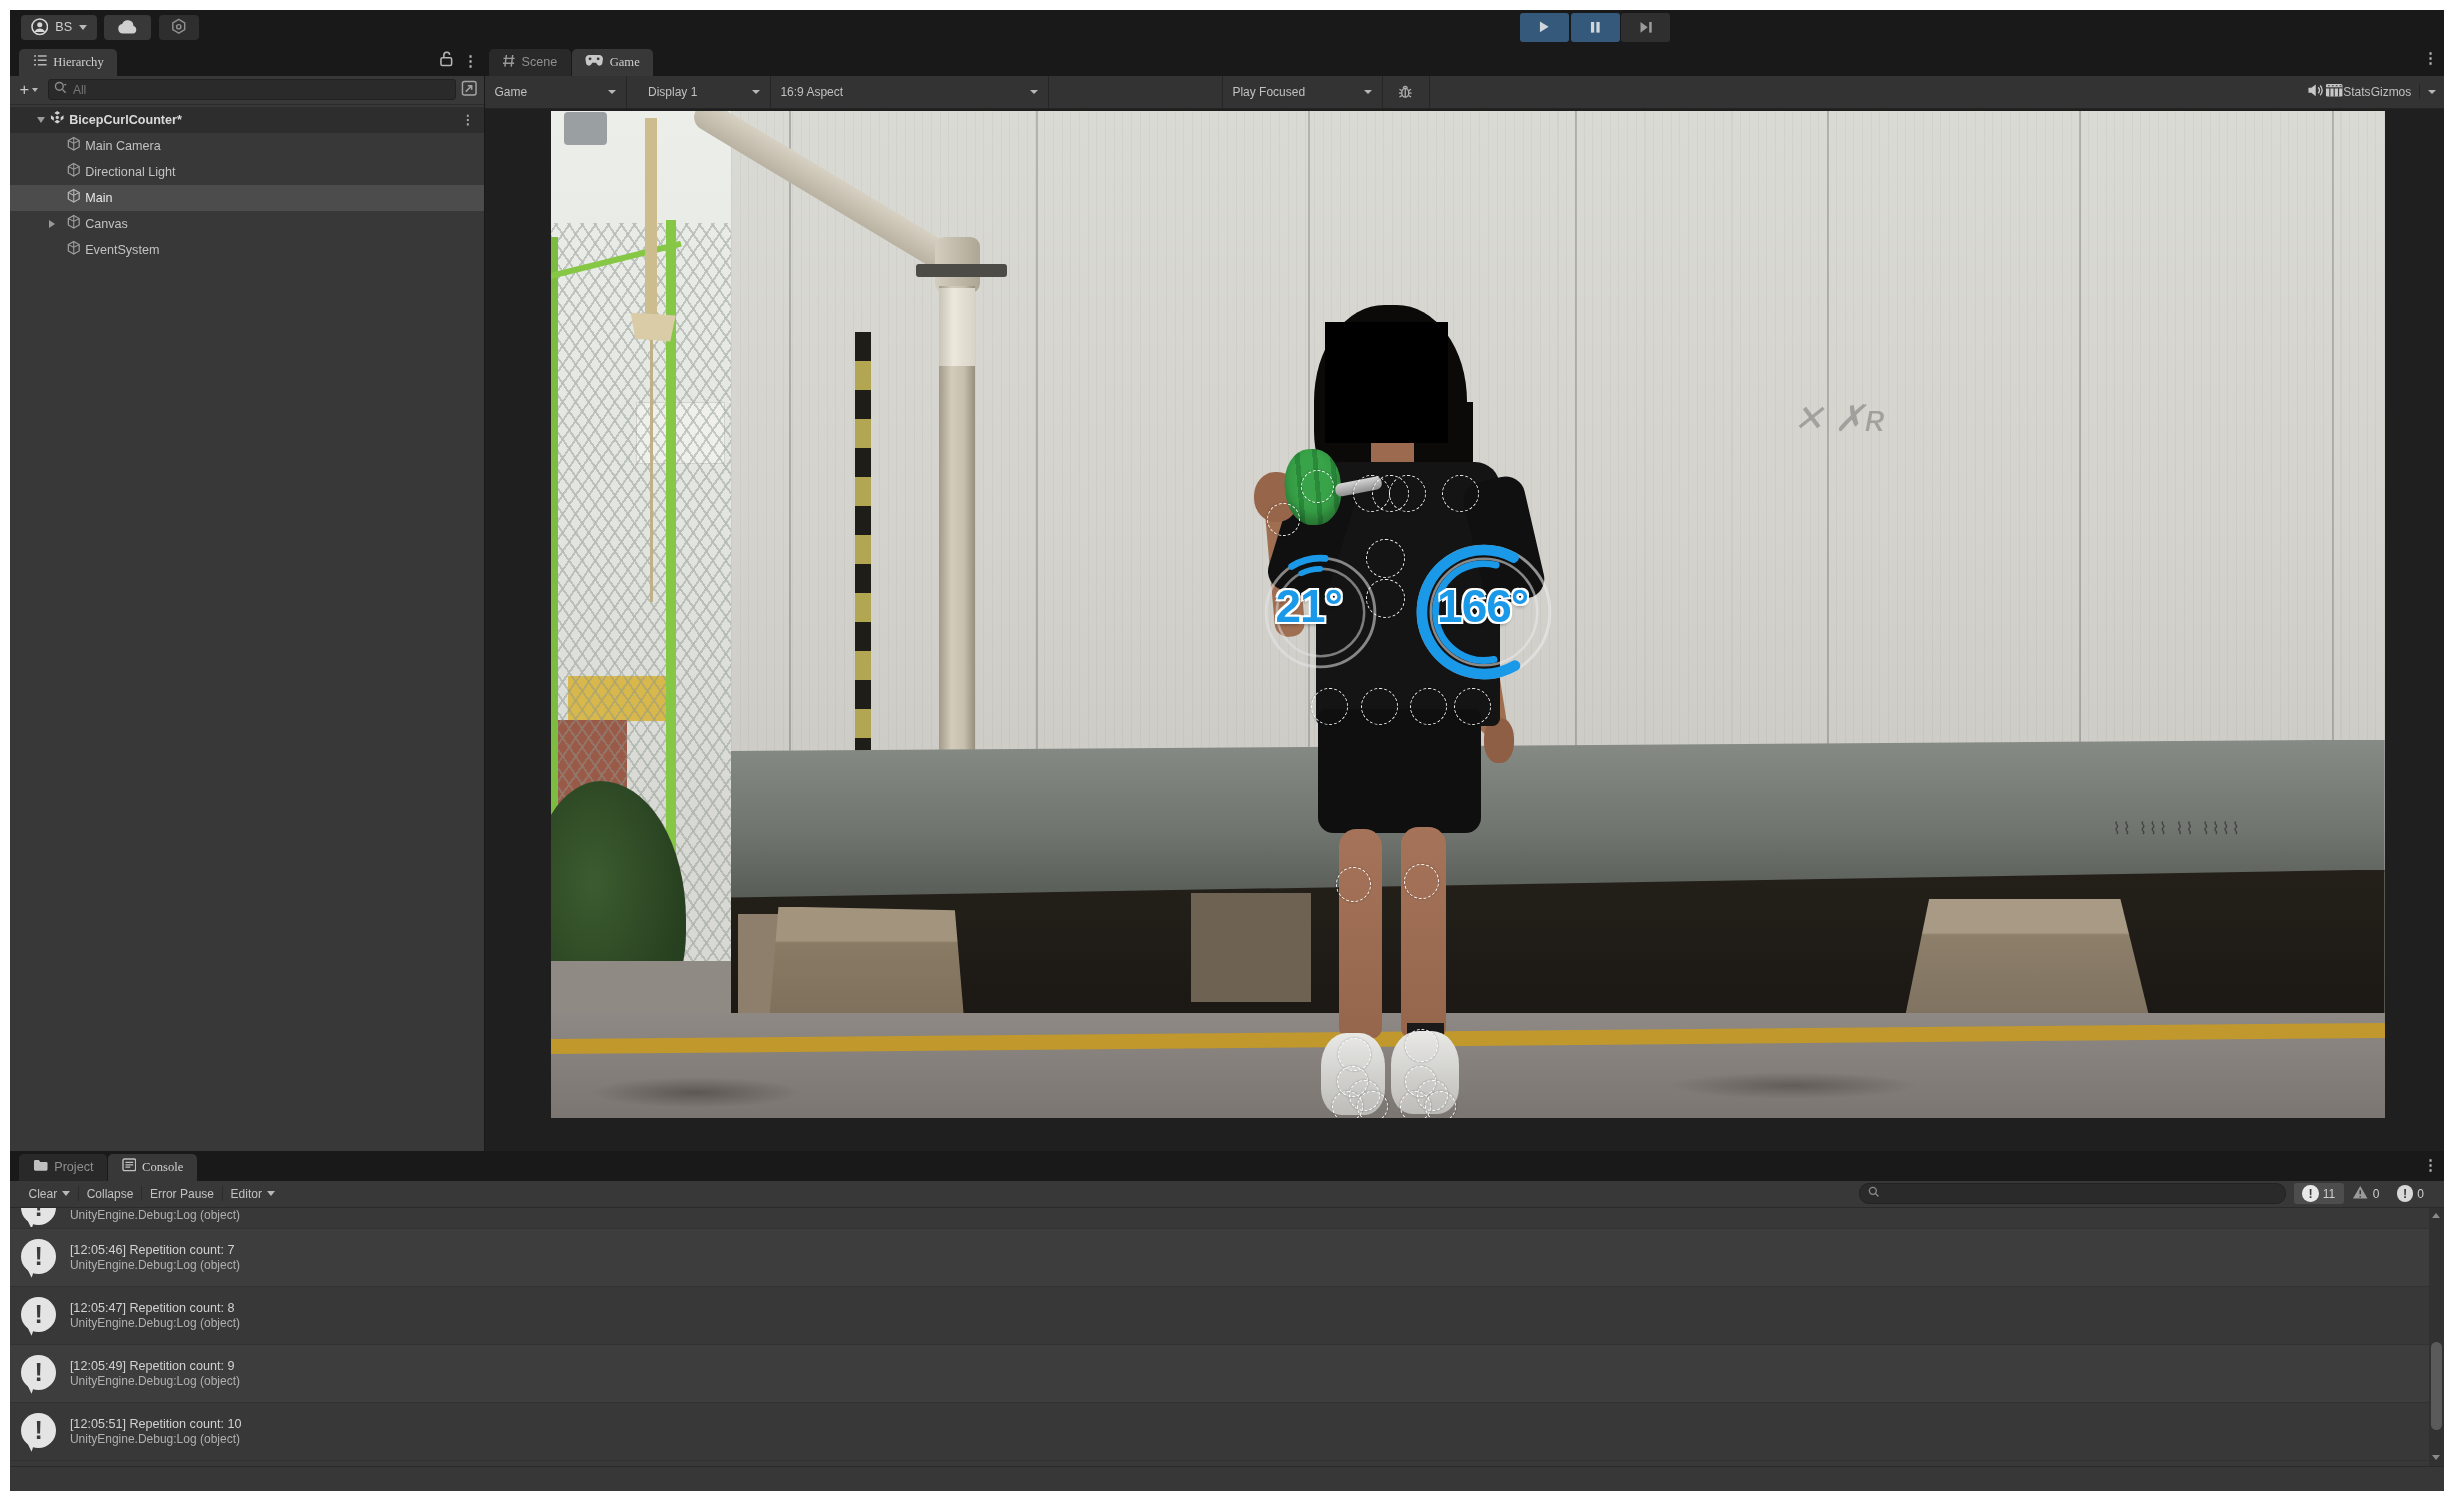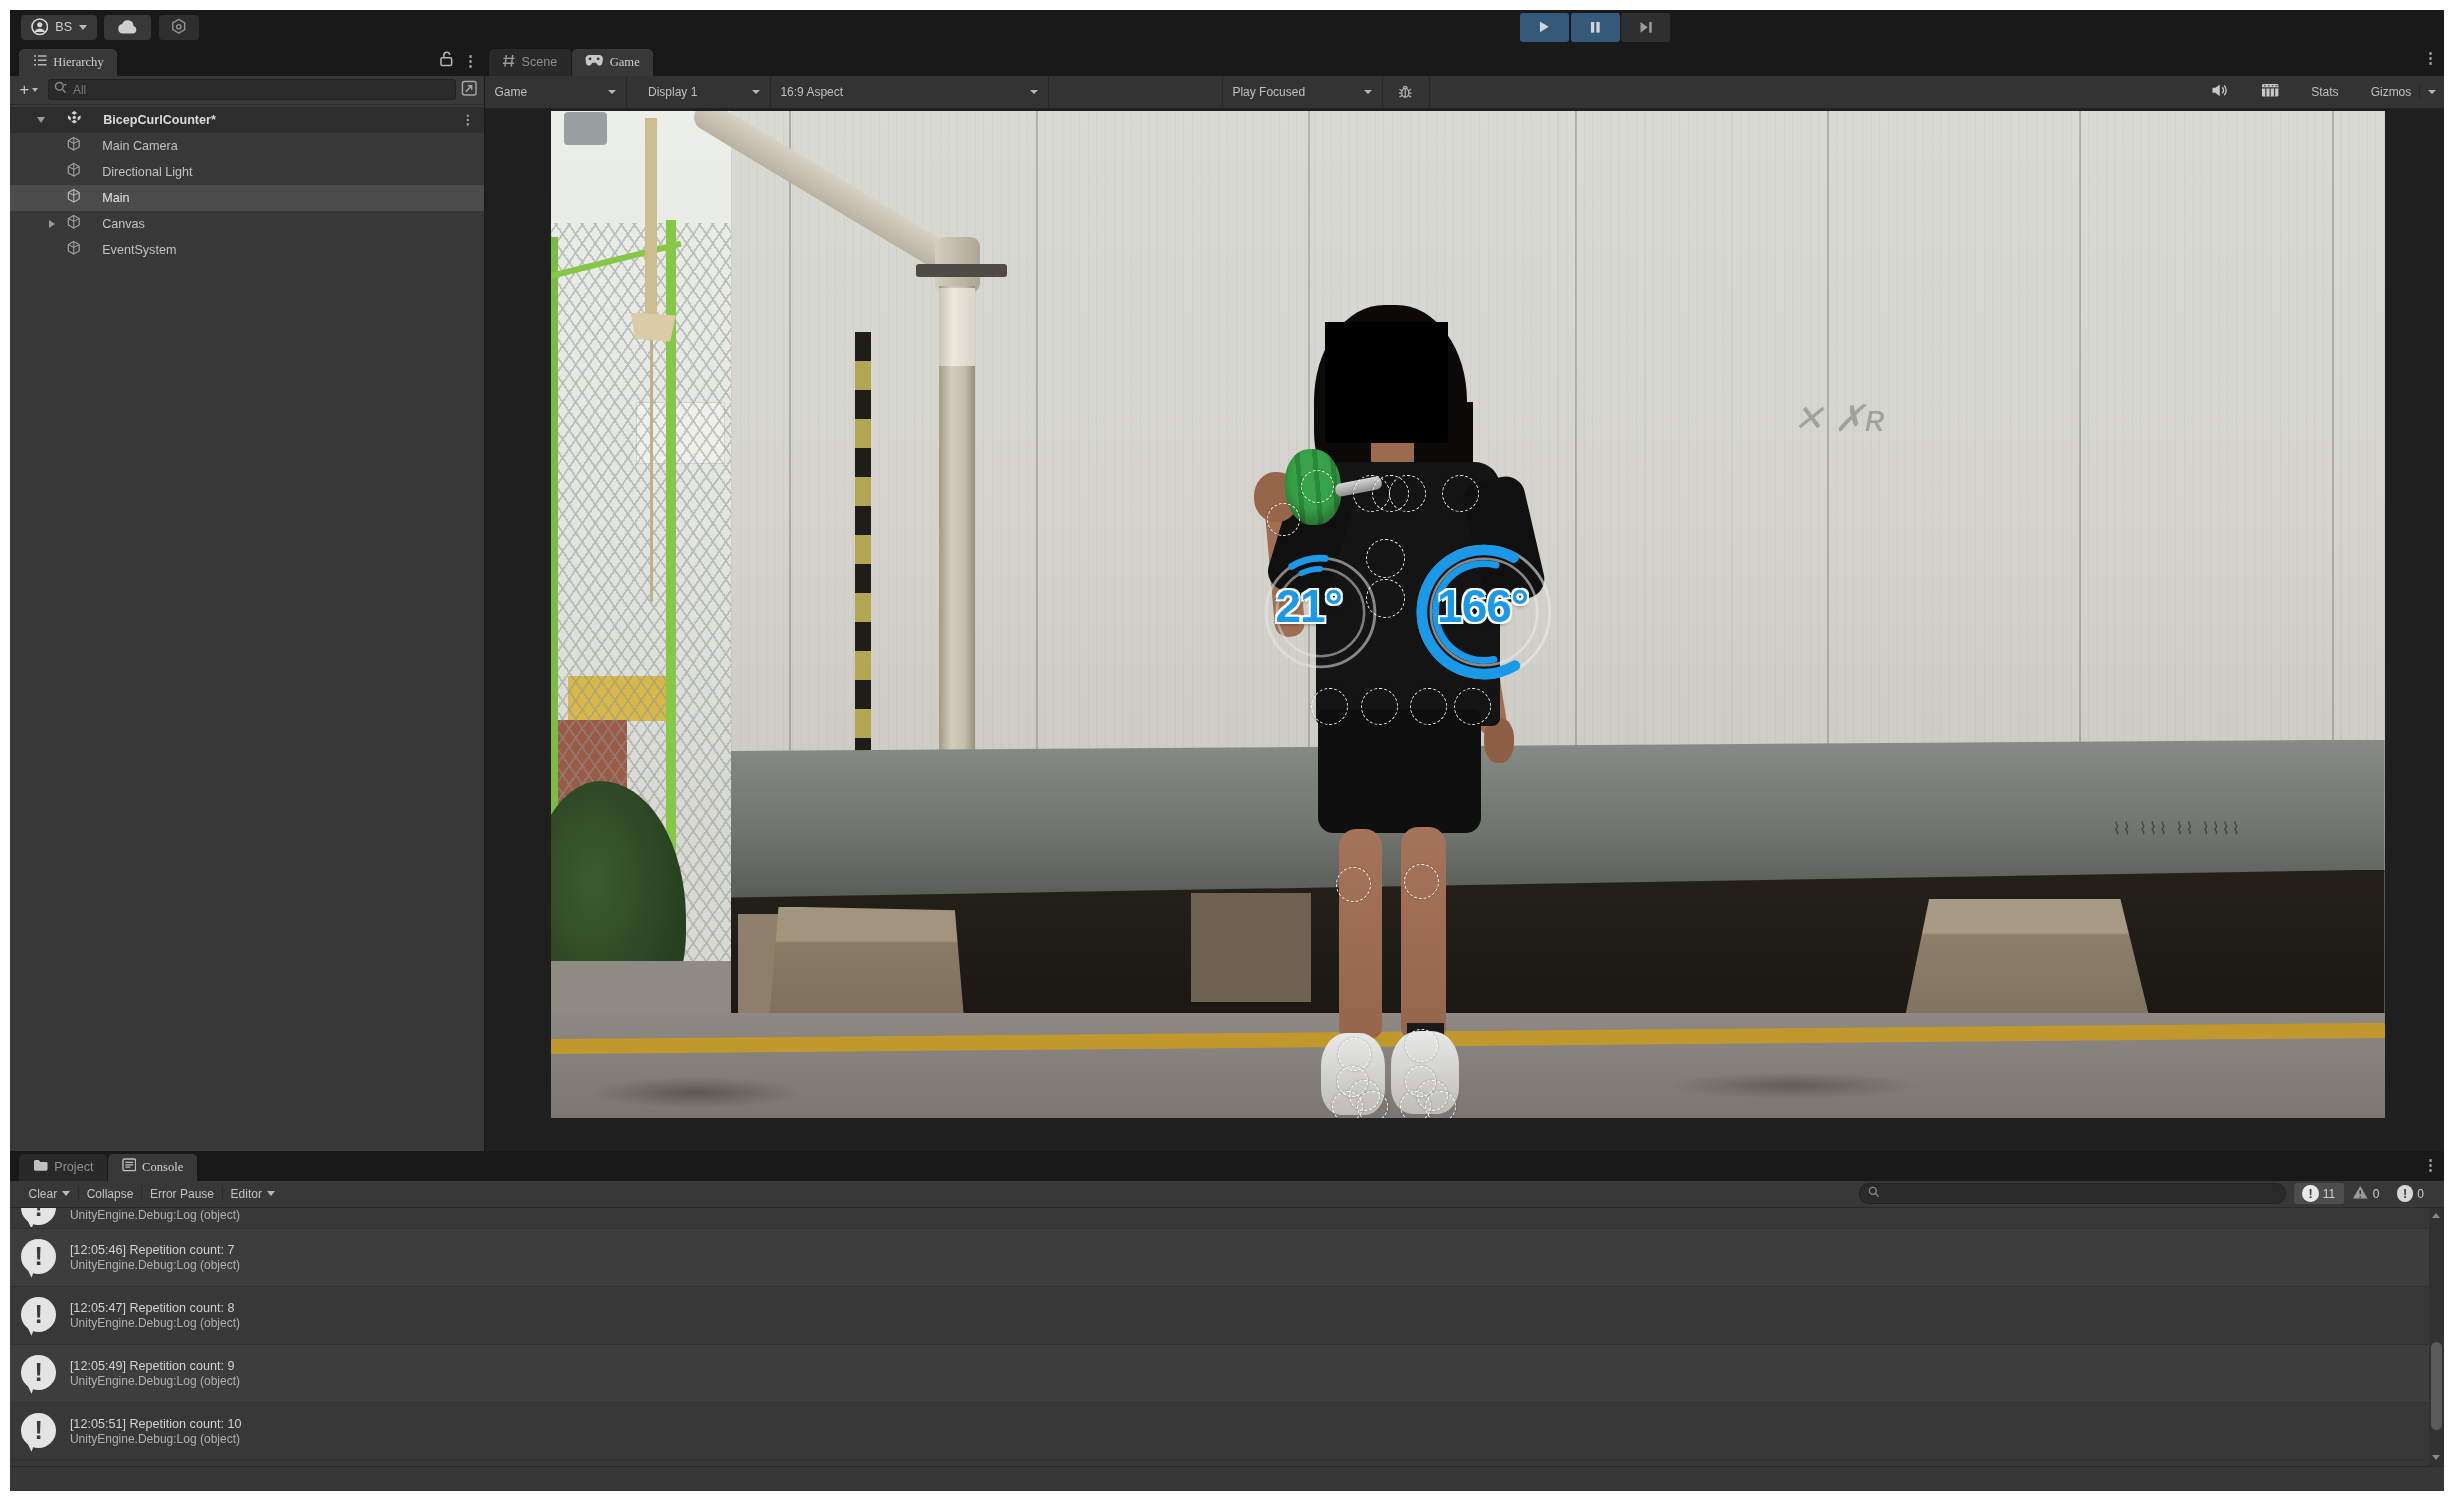--- a/index.html
+++ b/index.html
@@ -28,21 +28,21 @@
   .kebab { color:#b5b5b5; font-size:14.6px; letter-spacing:0; line-height:1; font-weight:bold; }
   
   .hier { width:475px; flex:0 0 475px; border-right:1.9px solid #191919; }
   .hier-toolbar { height:29px; flex:0 0 29px; background:#383838; border-bottom:1px solid #2b2b2b; display:flex; align-items:center; padding:0 5.8px; gap:5.8px; }
   .plus-btn { display:flex; align-items:center; gap:2.9px; color:#c8c8c8; font-size:16.5px; padding:0 3.9px; }
   .plus-btn .caret { border-top-width:4.9px; border-left-width:3.9px; border-right-width:3.9px; }
   .search-field { flex:1; height:20.4px; background:#2a2a2a; border:1px solid #212121; border-radius:2.9px; display:flex; align-items:center; padding:0 5.8px; gap:4.9px; color:#7d7d7d; }
   .search-field input { background:transparent; border:none; outline:none; color:#cfcfcf; font-size:12px; width:100%; font-family:inherit; }
   .search-field input::placeholder { color:#767676; }
   .tree { flex:1; background:#383838; padding-top:1.9px; font-size:12.6px; }
-  .tree-row { height:26px; display:flex; align-items:center; gap:21px; padding-left:56px; color:#c2c2c2; position:relative; }
+  .tree-row { height:26px; display:flex; align-items:center; gap:4px; padding-left:56px; color:#c2c2c2; position:relative; }
   .tree-row.scene { background:#2d2d2d; padding-left:27px; color:#dadada; font-weight:bold; }
   .tree-row.selected { background:#4c4c4c; color:#e6e6e6; }
   .tree-arrow { width:0;height:0; }
   .arrow-down { border-left:4.9px solid transparent; border-right:4.9px solid transparent; border-top:6.8px solid #9a9a9a; }
   .arrow-right { border-top:4.9px solid transparent; border-bottom:4.9px solid transparent; border-left:6.8px solid #9a9a9a; position:absolute; left:39px; }
   .row-kebab { position:absolute; right:9.7px; color:#b0b0b0; font-weight:bold; }
   
   .game { flex:1; }
   .game-toolbar { height:33px; flex:0 0 33px; background:#333333; display:flex; align-items:stretch; border-bottom:1px solid #232323; font-size:12px; color:#c0c0c0; }
   .gt-item { display:flex; align-items:center; padding:0 9.7px; border-right:1px solid #262626; gap:7.8px; white-space:nowrap; }
@@ -270,21 +270,21 @@
         <div class="gt-item" style="border-left:1px solid #262626;width:161px;">
           <span>Play Focused</span>
             <span class="caret"></span>
         </div>
         <div class="gt-item" style="width:47px;justify-content:center;">
           <svg width="16.5" height="16.5" viewBox="0 0 17 17">
               <ellipse cx="8.5" cy="10" rx="3.6" ry="4.6" fill="none" stroke="#b0b0b0" stroke-width="1.4"></ellipse>
               <path d="M6.5 5.5a2 2 0 0 1 4 0M5 8L2.5 6.5M12 8l2.5-1.5M4.8 10.5H2M12.2 10.5H15M5 13l-2.5 1.5M12 13l2.5 1.5M8.5 6v8.5" stroke="#b0b0b0" stroke-width="1.3" fill="none"></path>
             </svg>
         </div>
-        <div class="gt-item gt-plain" style="margin-left:auto;border-right:none;gap:32px;padding-right:7.8px;">
+        <div class="gt-item gt-plain" style="margin-left:auto;border-right:none;gap:0;padding-right:7.8px;">
           <span>
             <svg width="17.5" height="14.6" viewBox="0 0 18 15">
                 <path d="M1.5 5h3L9 1.5v12L4.5 10h-3z" fill="#c8c8c8"></path>
                 <path d="M11.5 4.5a4 4 0 0 1 0 6M13.5 2.5a7 7 0 0 1 0 10" stroke="#c8c8c8" stroke-width="1.4" fill="none"></path>
               </svg>
           </span>
           <span>
             <svg width="18.4" height="14.6" viewBox="0 0 19 15">
                 <rect x="1" y="1" width="17" height="13" rx="1.5" fill="#c8c8c8"></rect>
                 <path d="M1 5h17M5 5v9M9.5 5v9M14 5v9M3 2.8h2M7 2.8h2M11 2.8h2M15 2.8h2" stroke="#383838" stroke-width="1.2"></path>

